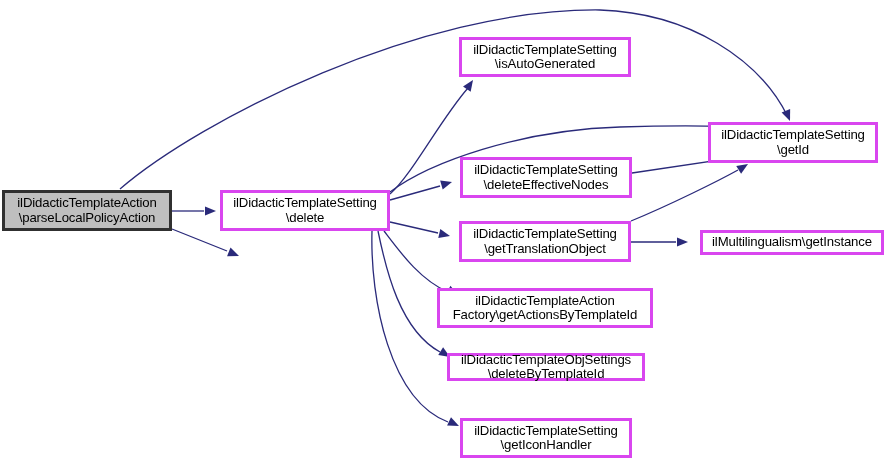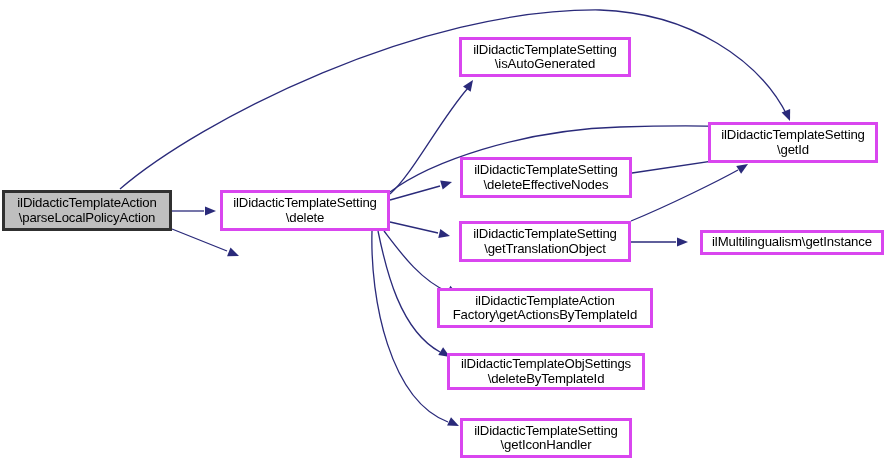--- a/index.html
+++ b/index.html
@@ -88,17 +88,17 @@
 \isAutoGenerated</span></div>
     <div class="node" style="left: 708px; top: 122px; width: 170px; height: 41px;"><span class="node-label">ilDidacticTemplateSetting
 \getId</span></div>
     <div class="node" style="left: 460px; top: 157px; width: 172px; height: 41px;"><span class="node-label">ilDidacticTemplateSetting
 \deleteEffectiveNodes</span></div>
     <div class="node" style="left: 459px; top: 221px; width: 172px; height: 41px;"><span class="node-label">ilDidacticTemplateSetting
 \getTranslationObject</span></div>
     <div class="node" style="left: 700px; top: 230px; width: 184px; height: 25px;"><span class="node-label">ilMultilingualism\getInstance</span></div>
     <div class="node" style="left: 437px; top: 288px; width: 216px; height: 40px;"><span class="node-label">ilDidacticTemplateAction
 Factory\getActionsByTemplateId</span></div>
-    <div class="node" style="left: 447px; top: 353px; width: 198px; height: 37px;"><span class="node-label">ilDidacticTemplateObjSettings
+    <div class="node" style="left: 447px; top: 353px; width: 198px; height: 28px;"><span class="node-label">ilDidacticTemplateObjSettings
 \deleteByTemplateId</span></div>
     <div class="node" style="left: 460px; top: 418px; width: 172px; height: 40px;"><span class="node-label">ilDidacticTemplateSetting
 \getIconHandler</span></div>
   </div>
 
 </body></html>

